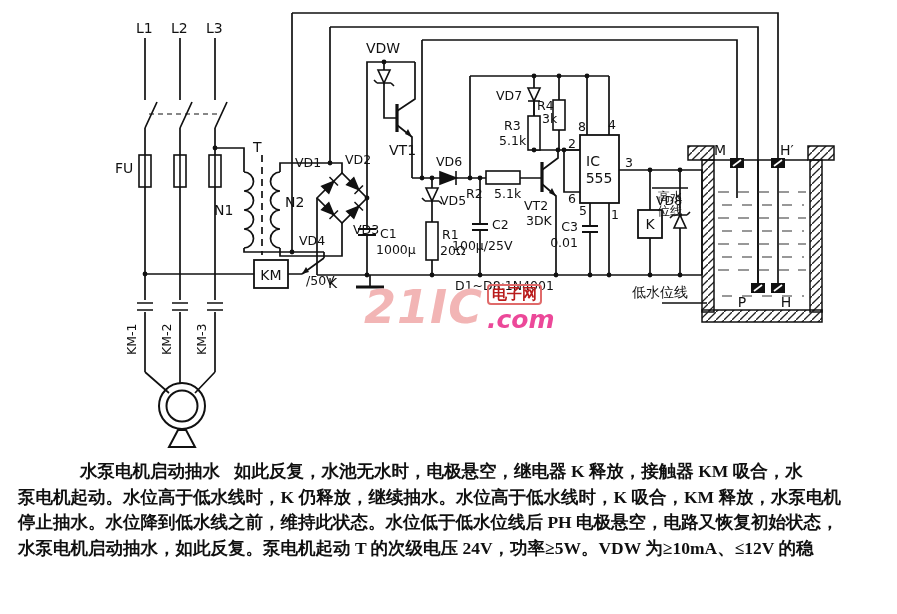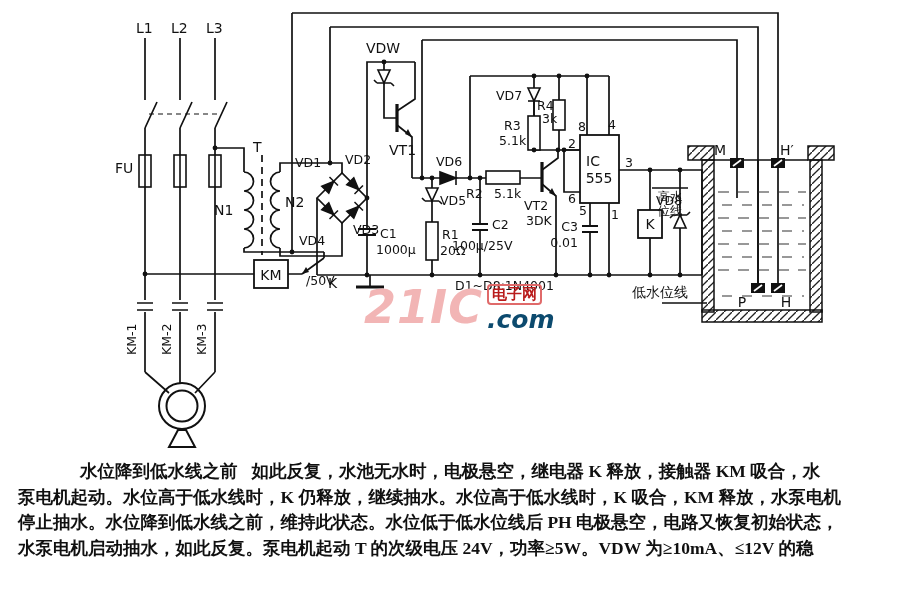--- a/index.html
+++ b/index.html
@@ -316,24 +316,24 @@
   <text class="lab" x="714" y="155" text-anchor="end">M</text>
   <text class="lab" x="768" y="155">H′</text>
   <text class="lab" x="730" y="307" text-anchor="middle">P</text>
   <text class="lab" x="774" y="307" text-anchor="middle">H</text>
 </svg>
 
 <div class="watermark">
   <span class="wm-big" id="wm-big" style="color: rgb(242, 181, 181);">21IC</span>
   <span class="wm-col">
     <span class="wm-cn" id="wm-cn" style="color: #b91c1c; border-color: rgb(224, 106, 106);">电子网</span>
-    <span class="wm-com" id="wm-com" style="color: #0c4a6e;">.com</span>
+    <span class="wm-com" id="wm-com" style="color: #ec4899;">.com</span>
   </span>
 </div>
 
 <div class="caption">
-  <p class="cap-first"><span class="cap-title">水位降到低水线之前</span><span>如此反复，水池无水时，电极悬空，继电器 K 释放，接触器 KM 吸合，水</span></p>
+  <p class="cap-first"><span class="cap-title">水泵电机启动抽水</span><span>如此反复，水池无水时，电极悬空，继电器 K 释放，接触器 KM 吸合，水</span></p>
   <p>泵电机起动。水位高于低水线时，K 仍释放，继续抽水。水位高于低水线时，K 吸合，KM 释放，水泵电机</p>
   <p>停止抽水。水位降到低水线之前，维持此状态。水位低于低水位线后 PH 电极悬空，电路又恢复初始状态，</p>
   <p>水泵电机启动抽水，如此反复。泵电机起动 T 的次级电压 24V，功率≥5W。VDW 为≥10mA、≤12V 的稳</p>
 </div>
 
 </div>
 
 </body></html>

